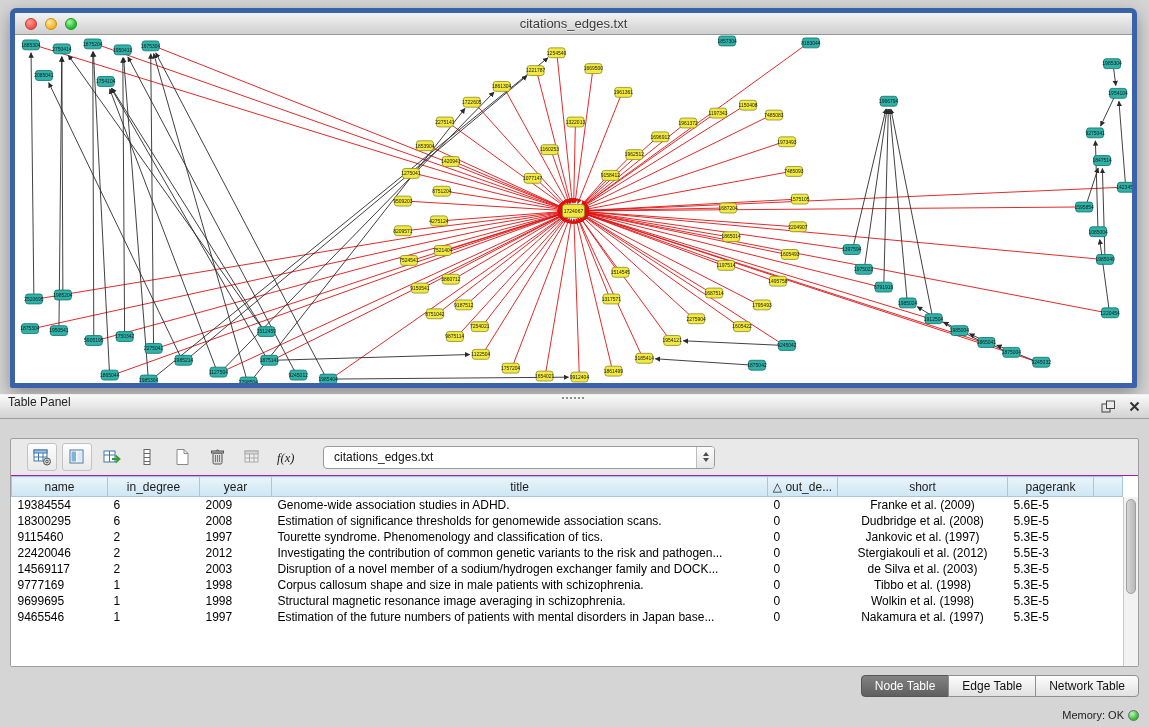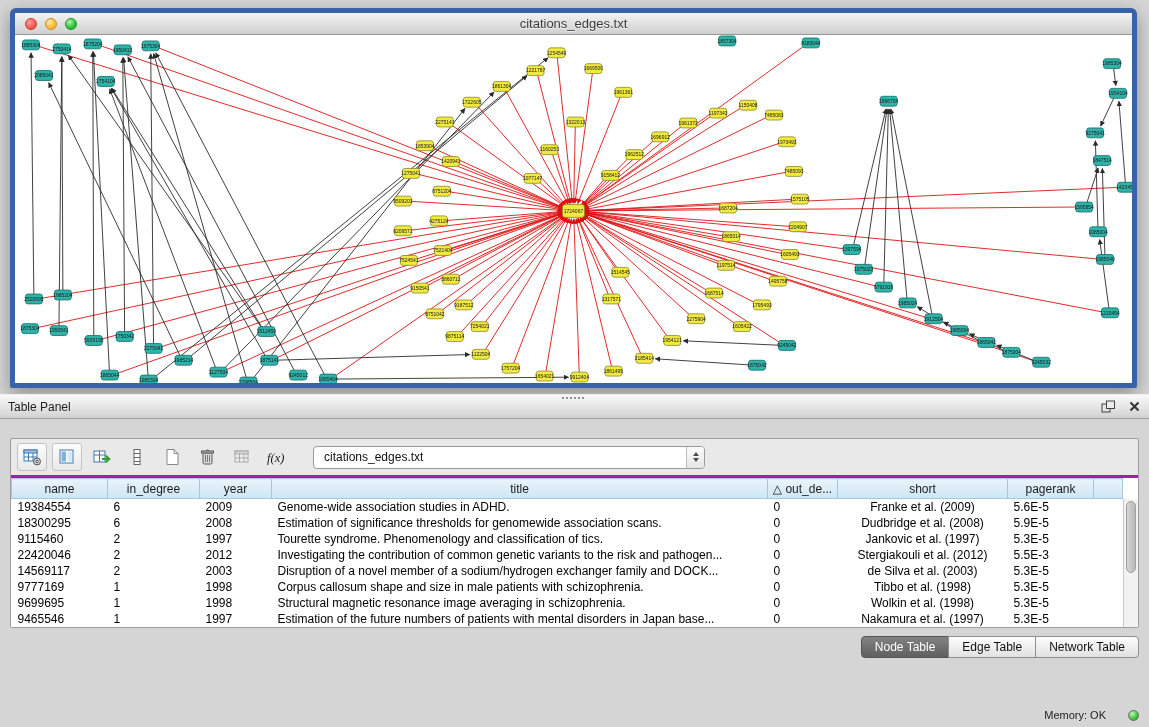--- a/index.html
+++ b/index.html
@@ -31,50 +31,50 @@
     font-size:13px; color:#3a3a3a; text-shadow:0 1px 0 rgba(255,255,255,.7);
   }
   .net-canvas { position:relative; width:100%; height:348px; background:#ffffff; overflow:hidden; }
   .net-canvas svg { display:block; width:100%; height:100%; }
 
   
   .table-panel { position:absolute; left:0; top:394px; width:1149px; height:309px; }
   .panel-header {
     height:25px; background:linear-gradient(#fafafa,#d2d2d2);
     border-top:1px solid #efefef; border-bottom:1px solid #9e9e9e;
-    display:flex; align-items:center; padding:0 8px; position:relative;
+    display:flex; padding:0 8px; position:relative;
   }
   .grip { position:absolute; left:562px; top:2px; width:22px; border-top:2px dotted #8f8f8f; }
   .panel-title { font-size:12px; color:#222; }
   .panel-actions { margin-left:auto; display:flex; gap:12px; align-items:center; }
   .panel-actions span { display:inline-flex; cursor:default; }
 
   .panel-body { padding:19px 10px 0 10px; }
   .box { border:1px solid #9e9e9e; background:#e9e9e9; border-radius:2px; }
-  .toolbar { height:36px; display:flex; align-items:center; padding:0 6px; gap:5px; }
+  .toolbar { height:36px; display:flex; align-items:center; padding:0 16px; gap:5px; }
   .tool-btn {
     width:30px; height:28px; display:flex; align-items:center; justify-content:center;
     background:transparent; border:none; border-radius:3px;
   }
   .tool-btn.framed { border:1px solid #c3c3c3; background:linear-gradient(#fdfdfd,#e9e9e9); }
   .combo {
     margin-left:16px; width:392px; height:23px; background:#fff;
     border:1px solid #9a9a9a; border-radius:4px; display:flex; align-items:center;
     font-size:12px; color:#111; padding-left:10px; position:relative;
   }
   .combo .stepper {
     position:absolute; right:0; top:0; bottom:0; width:18px;
     border-left:1px solid #bdbdbd; display:flex; flex-direction:column;
     align-items:center; justify-content:center; gap:2px;
     background:linear-gradient(#fcfcfc,#e6e6e6); border-radius:0 3px 3px 0;
   }
   .tri-up   { width:0; height:0; border-left:3.5px solid transparent; border-right:3.5px solid transparent; border-bottom:4.5px solid #4c4c4c; }
   .tri-down { width:0; height:0; border-left:3.5px solid transparent; border-right:3.5px solid transparent; border-top:4.5px solid #4c4c4c; }
 
-  .table-wrap { position:relative; background:#fff; border-top:3px solid #a21caf; height:152px; overflow:hidden; }
+  .table-wrap { position:relative; background:#fff; border-top:1px solid #a21caf; height:191px; overflow:hidden; }
   table { border-collapse:collapse; table-layout:fixed; width:1112px; }
   thead th {
     height:20px; background:linear-gradient(#e9f4fb,#cde6f4);
     border:1px solid #a9c7da; font-weight:normal; font-size:12px; color:#1c1c1c;
     padding:0 4px; white-space:nowrap; overflow:hidden; text-align:center;
   }
   tbody td {
     height:16px; font-size:12px; color:#000; padding:0 6px;
     white-space:nowrap; overflow:hidden;
   }
@@ -92,21 +92,21 @@
   .tabs { display:flex; justify-content:flex-end; margin-top:8px; }
   .tab {
     font-size:12px; padding:3px 13px; border:1px solid #8f8f8f; margin-left:-1px;
     background:linear-gradient(#fdfdfd,#e1e1e1); color:#111;
   }
   .tab:first-child { border-radius:4px 0 0 4px; }
   .tab:last-child  { border-radius:0 4px 4px 0; }
   .tab.active { background:linear-gradient(#828282,#5f5f5f); color:#fff; border-color:#565656; }
 
   
-  .statusbar { position:absolute; left:0; bottom:0; width:1149px; height:24px; display:flex; align-items:center; justify-content:flex-end; padding-right:10px; gap:22px; }
+  .statusbar { position:absolute; left:0; bottom:0; width:1149px; height:24px; display:flex; align-items:center; justify-content:flex-end; padding-right:10px; gap:4px; }
   .statusbar .mem-label { font-size:11px; color:#222; }
   .mem-dot { width:11px; height:11px; border-radius:50%; border:1px solid #6a6a6a;
     background:radial-gradient(circle at 35% 30%, #c2f7b8, #3ec43e 60%, #1f9e2a); }
 </style>
 </head>
 <body>
 
 <div class="screen">
 
   <div class="net-window">

